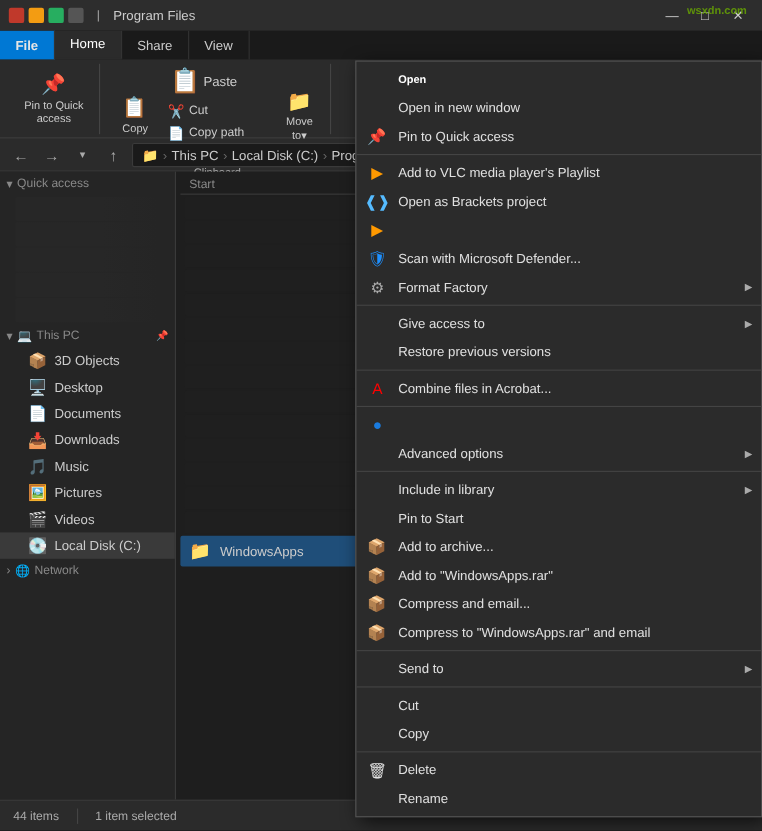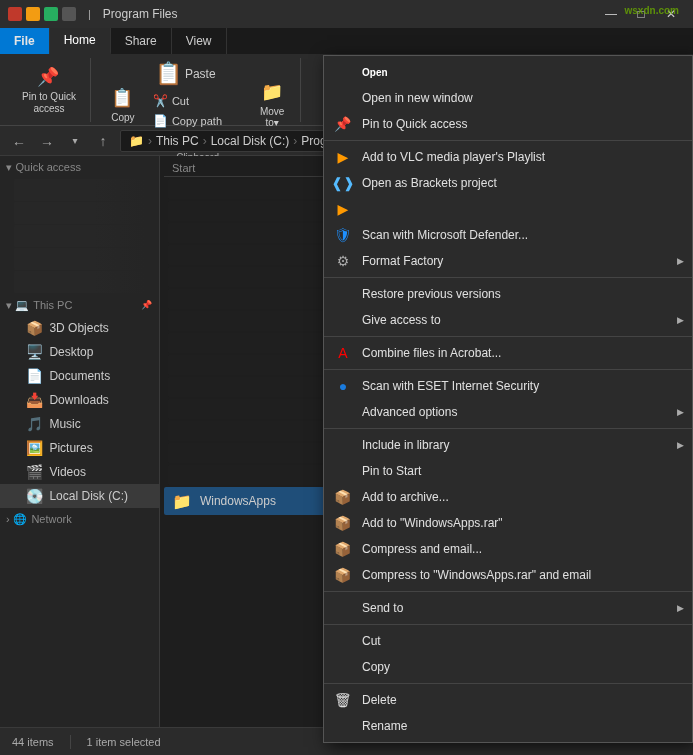--- a/index.html
+++ b/index.html
@@ -556,37 +556,36 @@
     </div>
     <div class="cm-item">
       <span class="cm-icon" style="color:#1e90ff;">🛡</span>
       <span class="cm-label">Scan with Microsoft Defender...</span>
     </div>
     <div class="cm-item has-submenu">
       <span class="cm-icon" style="color:#aaa;">⚙</span>
       <span class="cm-label">Format Factory</span>
     </div>
     <div class="cm-separator"></div>
+    <div class="cm-item has-submenu">
+      <span class="cm-icon"></span>
+      <span class="cm-label">Give access to</span>
+    </div>
     <div class="cm-item">
       <span class="cm-icon"></span>
       <span class="cm-label">Restore previous versions</span>
-    </div>
-    <div class="cm-item has-submenu">
-      <span class="cm-icon"></span>
-      <span class="cm-label">Give access to</span>
     </div>
     <div class="cm-separator"></div>
     <div class="cm-item">
       <span class="cm-icon" style="color:#f00;">A</span>
       <span class="cm-label">Combine files in Acrobat...</span>
     </div>
     <div class="cm-separator"></div>
     <div class="cm-item">
       <span class="cm-icon" style="color:#1a7bde;">●</span>
-      <span class="cm-label">Scan with ESET Internet Security</span>
     </div>
     <div class="cm-item has-submenu">
       <span class="cm-icon"></span>
       <span class="cm-label">Advanced options</span>
     </div>
     <div class="cm-separator"></div>
     <div class="cm-item has-submenu">
       <span class="cm-icon"></span>
       <span class="cm-label">Include in library</span>
     </div>

